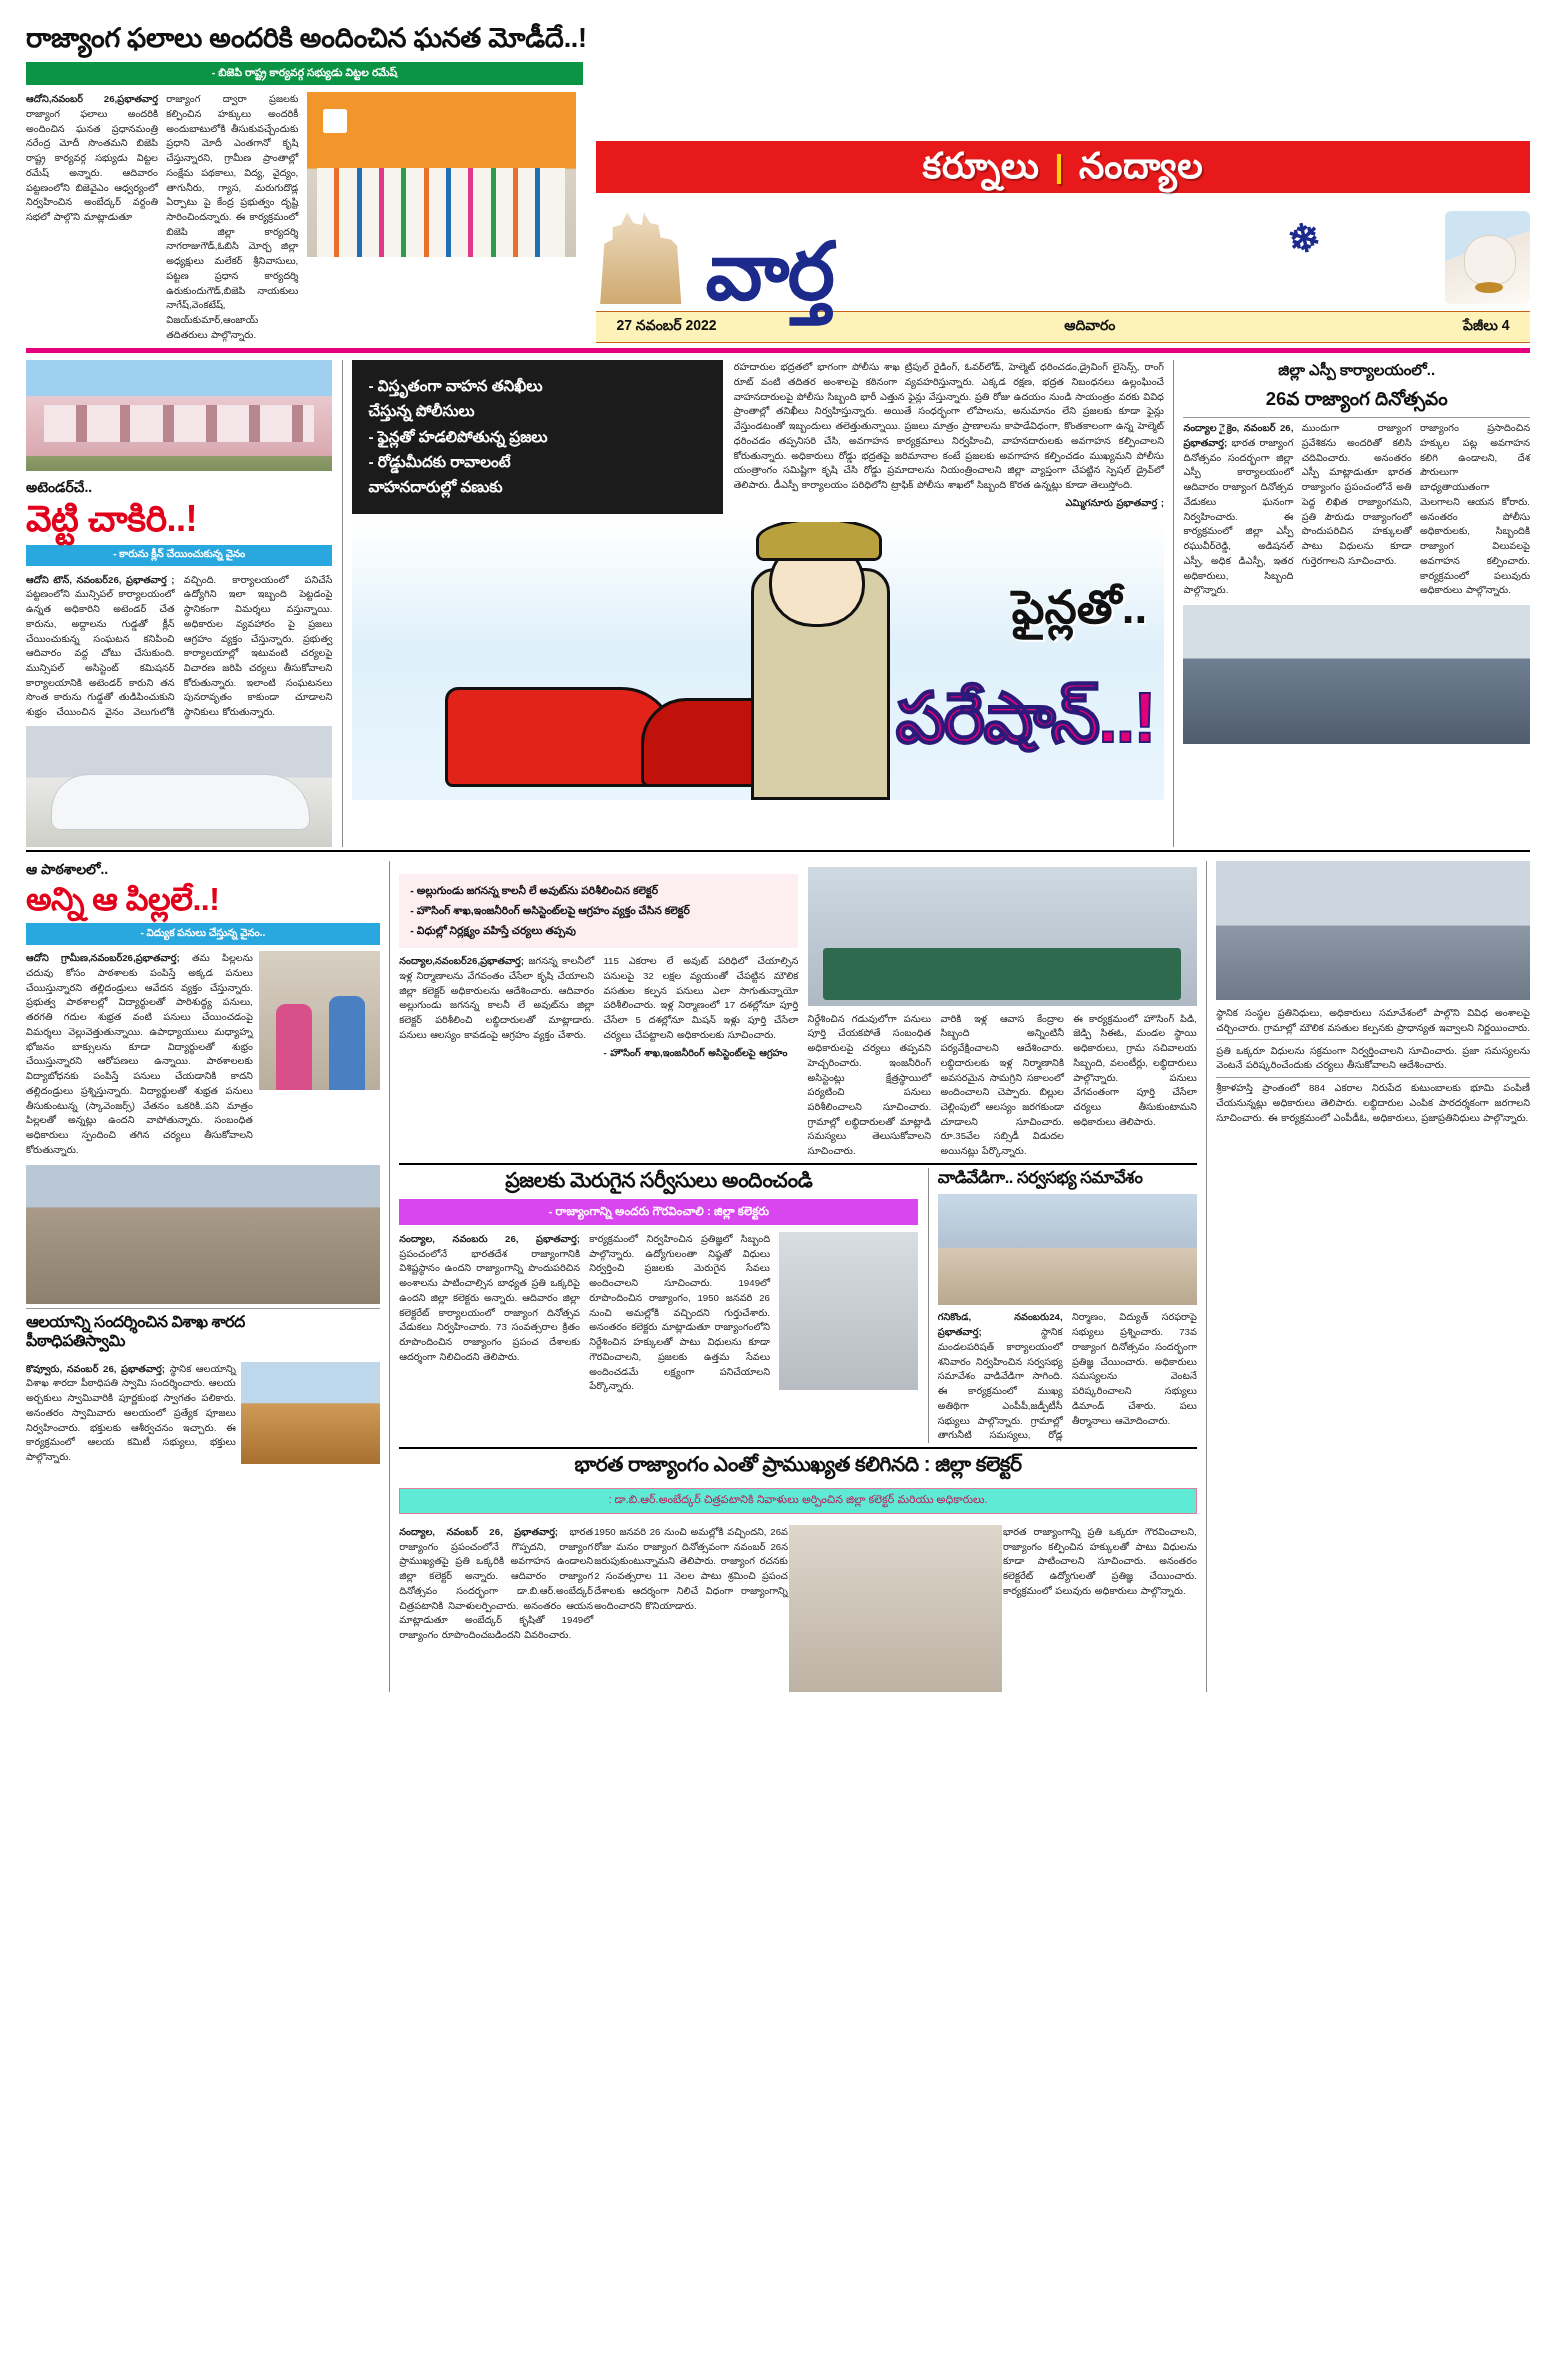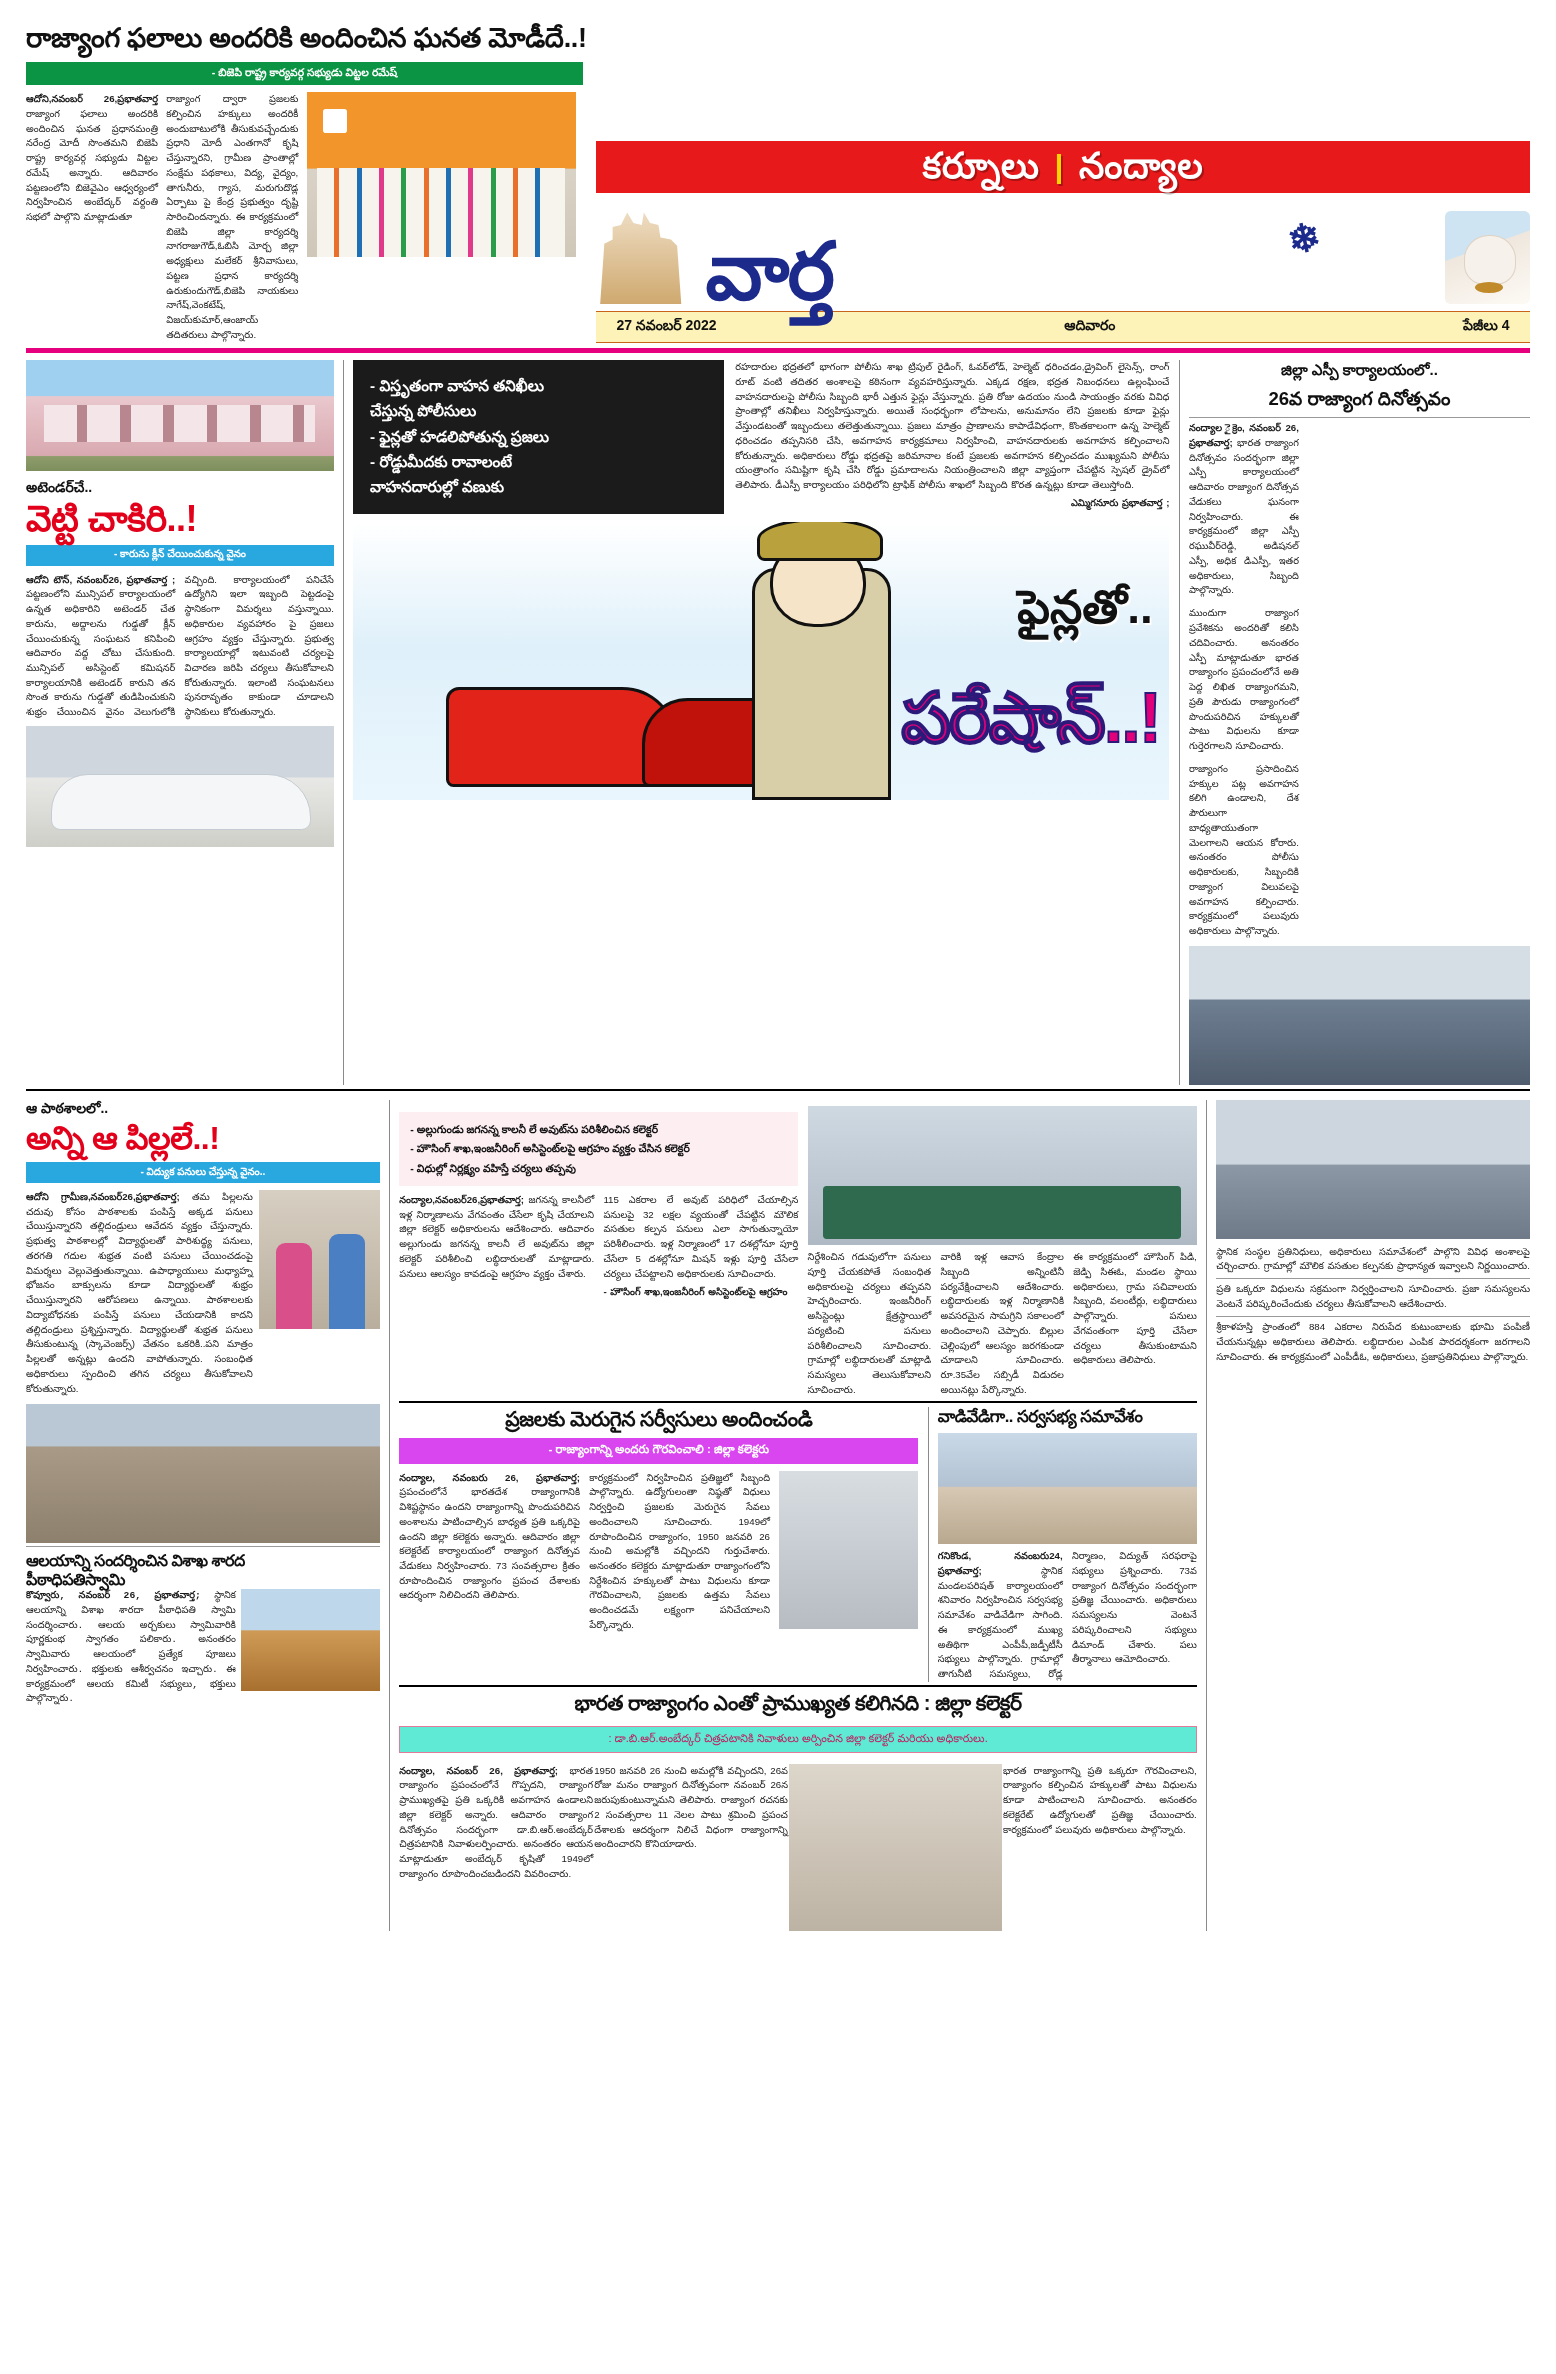--- a/index.html
+++ b/index.html
@@ -193,21 +193,21 @@
   }
   .pareshan {
     position: absolute; right: 9.3px; bottom: 24px; font-size: 70px; font-weight: bold;
     color: #e2007a; -webkit-text-stroke: 1.9px #2b1a7a; letter-spacing: -1.9px;
   }
 
   .mid-right h3.rh {
     font-size: 15px; font-weight: bold; text-align: center; line-height: 1.35;
     margin-bottom: 5.6px;
   }
-  .mr-cols { display: flex; gap: 8.3px; flex-direction: column; }
+  .mr-cols { display: flex; gap: 8.3px; }
   .mr-cols > div { width: 110px; }
 
   
   .bottomband { display: flex; gap: 9.3px; margin-top: 9.3px; align-items: flex-start; }
   .bl { width: 362px; }
   .bc { width: 816px; }
   .br { width: 321px; }
 
   .pink-head { font-size: 14px; font-weight: bold; margin-bottom: 1.9px; }
   .anni {
@@ -369,21 +369,21 @@
           <span>తమ పిల్లలను చదువు కోసం పాఠశాలకు పంపిస్తే అక్కడ పనులు చేయిస్తున్నారని తల్లిదండ్రులు ఆవేదన వ్యక్తం చేస్తున్నారు. ప్రభుత్వ పాఠశాలల్లో విద్యార్థులతో పారిశుద్ధ్య పనులు, తరగతి గదుల శుభ్రత వంటి పనులు చేయించడంపై విమర్శలు వెల్లువెత్తుతున్నాయి. ఉపాధ్యాయులు మధ్యాహ్న భోజనం బాక్సులను కూడా విద్యార్థులతో శుభ్రం చేయిస్తున్నారని ఆరోపణలు ఉన్నాయి. పాఠశాలలకు విద్యాబోధనకు పంపిస్తే పనులు చేయడానికి కాదని తల్లిదండ్రులు ప్రశ్నిస్తున్నారు. విద్యార్థులతో శుభ్రత పనులు తీసుకుంటున్న (స్కావెంజర్స్) వేతనం ఒకరికి..పని మాత్రం పిల్లలతో అన్నట్లు ఉందని వాపోతున్నారు. సంబంధిత అధికారులు స్పందించి తగిన చర్యలు తీసుకోవాలని కోరుతున్నారు.</span>
         </div>
         <div style="flex:0 0 121px">
           <div class="photo ph-kids" style="height:139px"></div>
         </div>
       </div>
       <div class="photo ph-road" style="height:139px; margin-top:7.4px"></div>
       <div class="hr-grey"></div>
       <div class="sec-head sm" style="font-size:16px; white-space:normal; text-align:left">ఆలయాన్ని సందర్శించిన విశాఖ శారద</div>
       <div class="sec-head sm" style="font-size:16px; white-space:normal; text-align:left">పీఠాధిపతిస్వామి</div>
-      <div style="display:flex; gap:5px; margin-top:0;font-family:Liberation Mono, monospace;">
+      <div style="display:flex; gap:5px; margin-top:11px;">
         <div style="flex:1" class="body-text">
           <span class="dateline">కొవ్వూరు, నవంబర్ 26, ప్రభాతవార్త;</span>
           <span>స్థానిక ఆలయాన్ని విశాఖ శారదా పీఠాధిపతి స్వామి సందర్శించారు. ఆలయ అర్చకులు స్వామివారికి పూర్ణకుంభ స్వాగతం పలికారు. అనంతరం స్వామివారు ఆలయంలో ప్రత్యేక పూజలు నిర్వహించారు. భక్తులకు ఆశీర్వచనం ఇచ్చారు. ఈ కార్యక్రమంలో ఆలయ కమిటీ సభ్యులు, భక్తులు పాల్గొన్నారు.</span>
         </div>
         <div style="flex:0 0 139px">
           <div class="photo ph-temple" style="height:102px"></div>
         </div>
       </div>
     </div>
 

